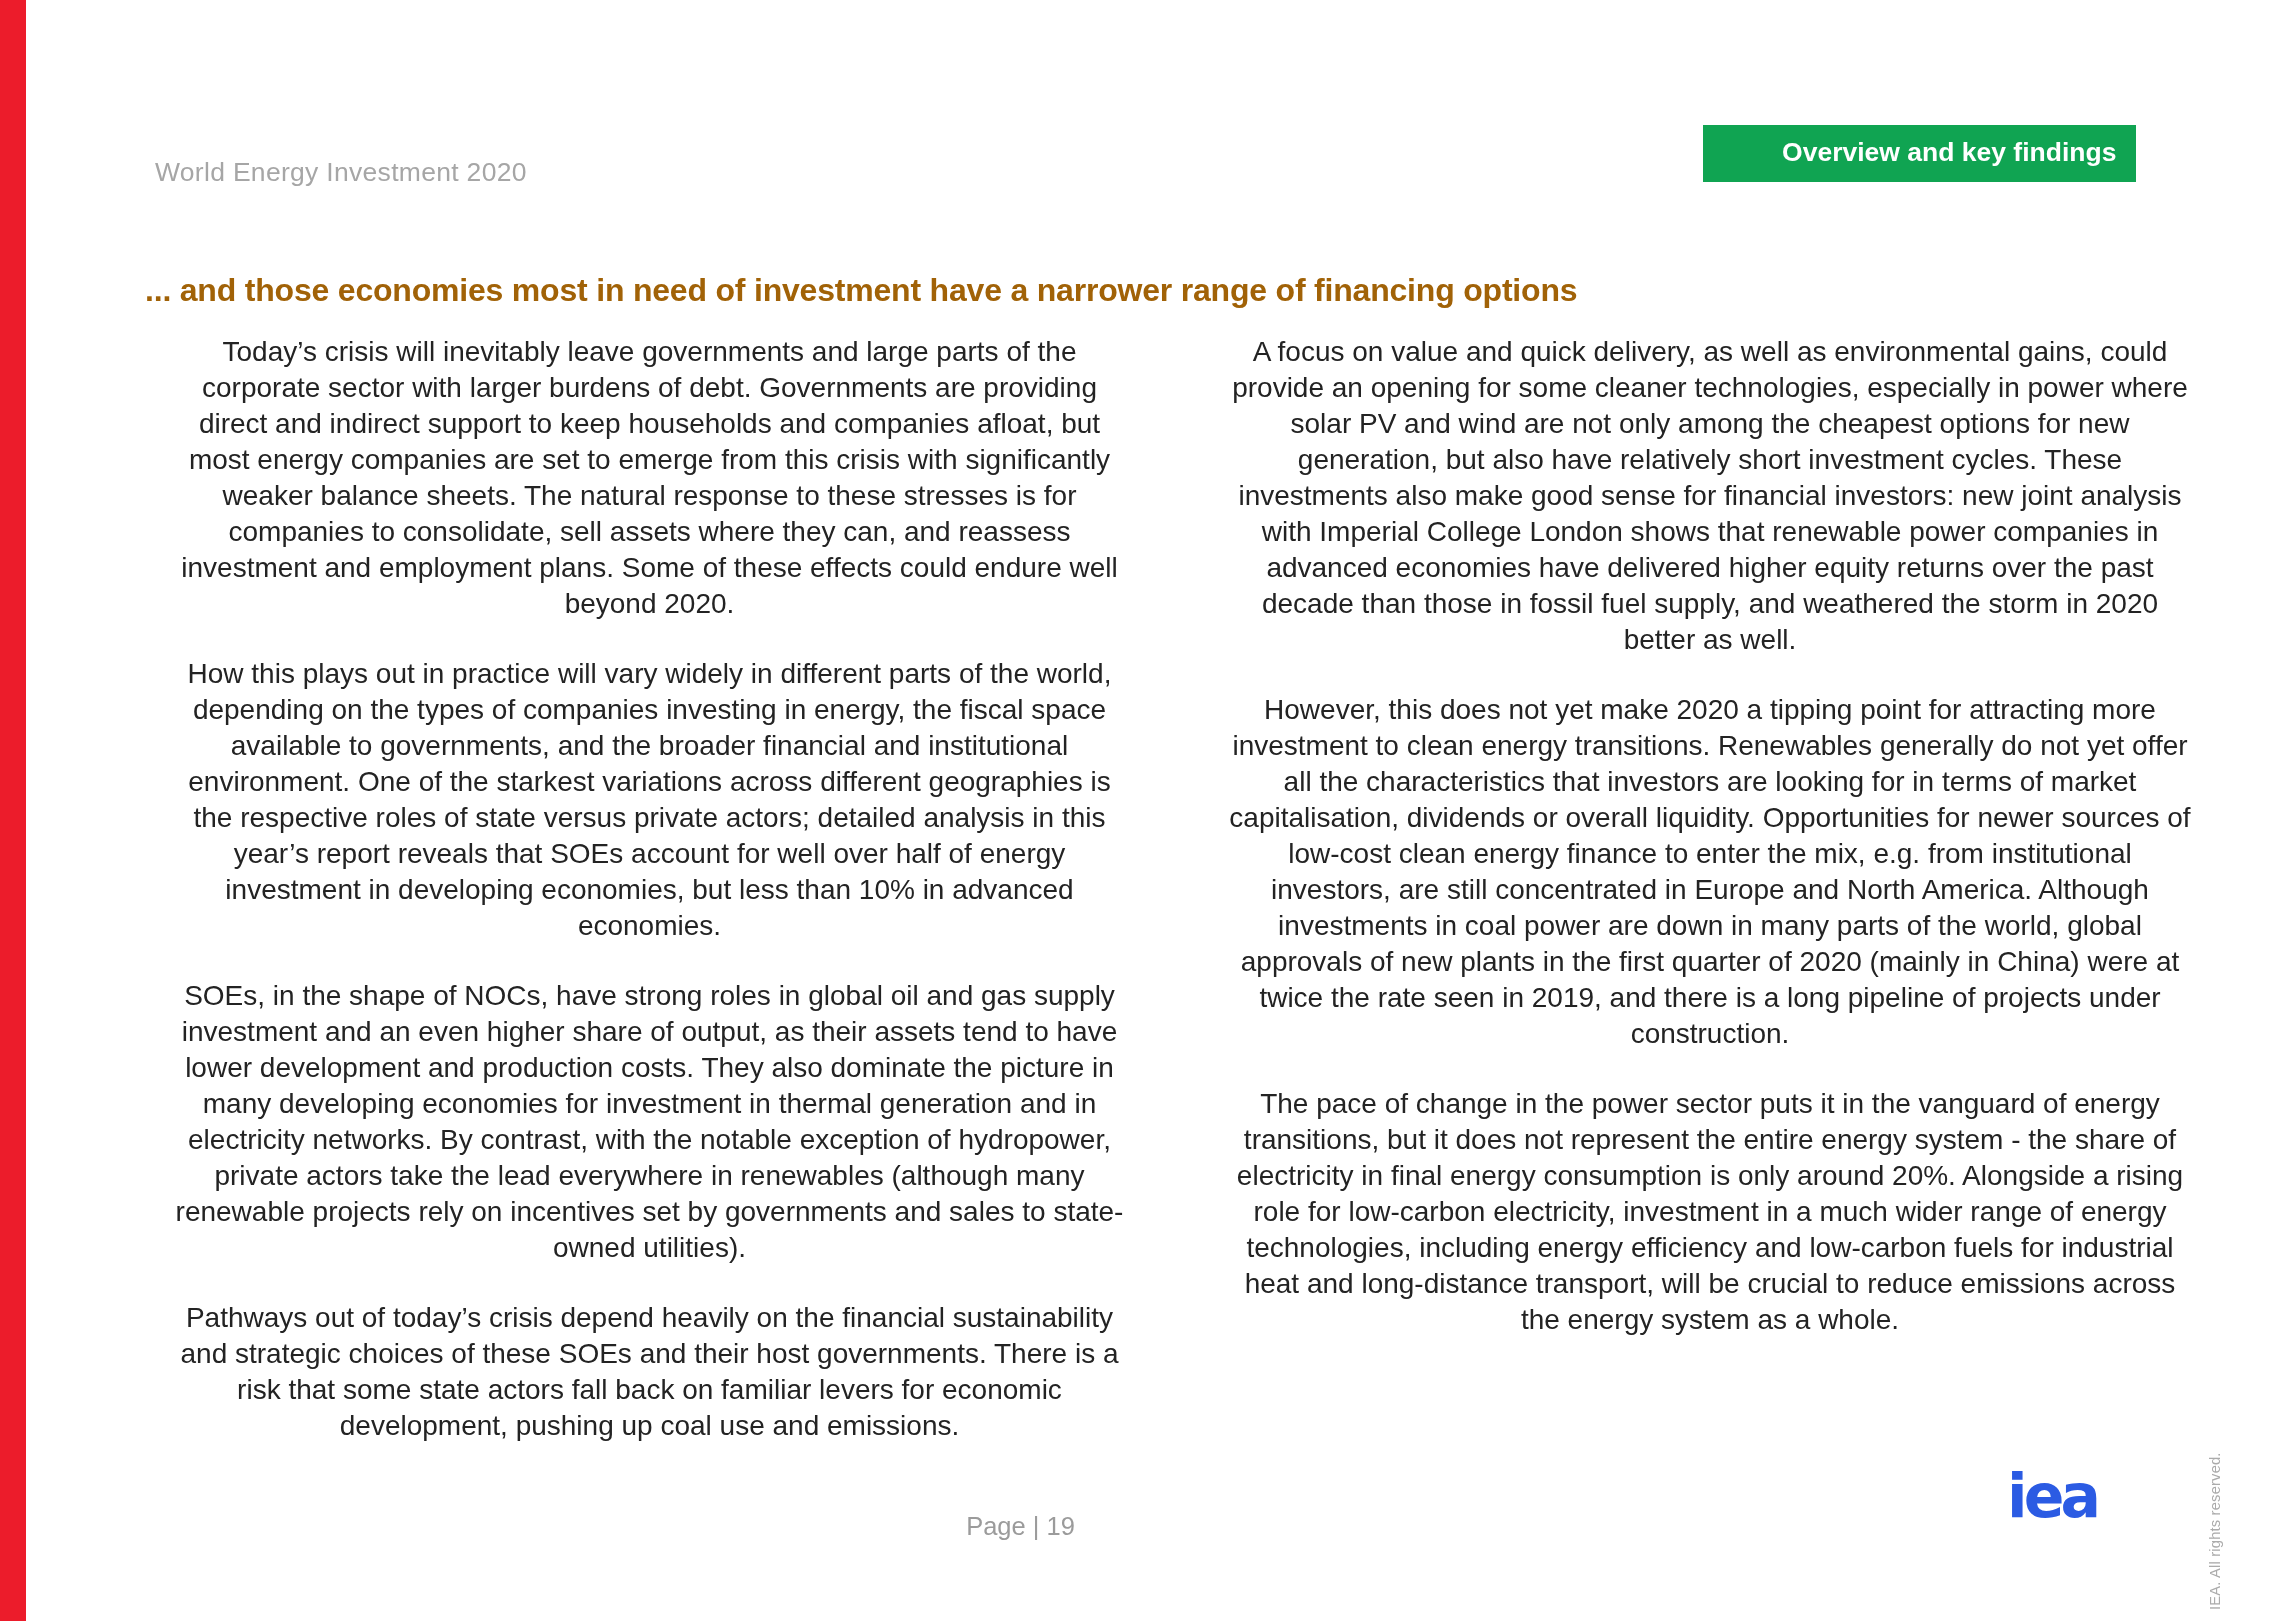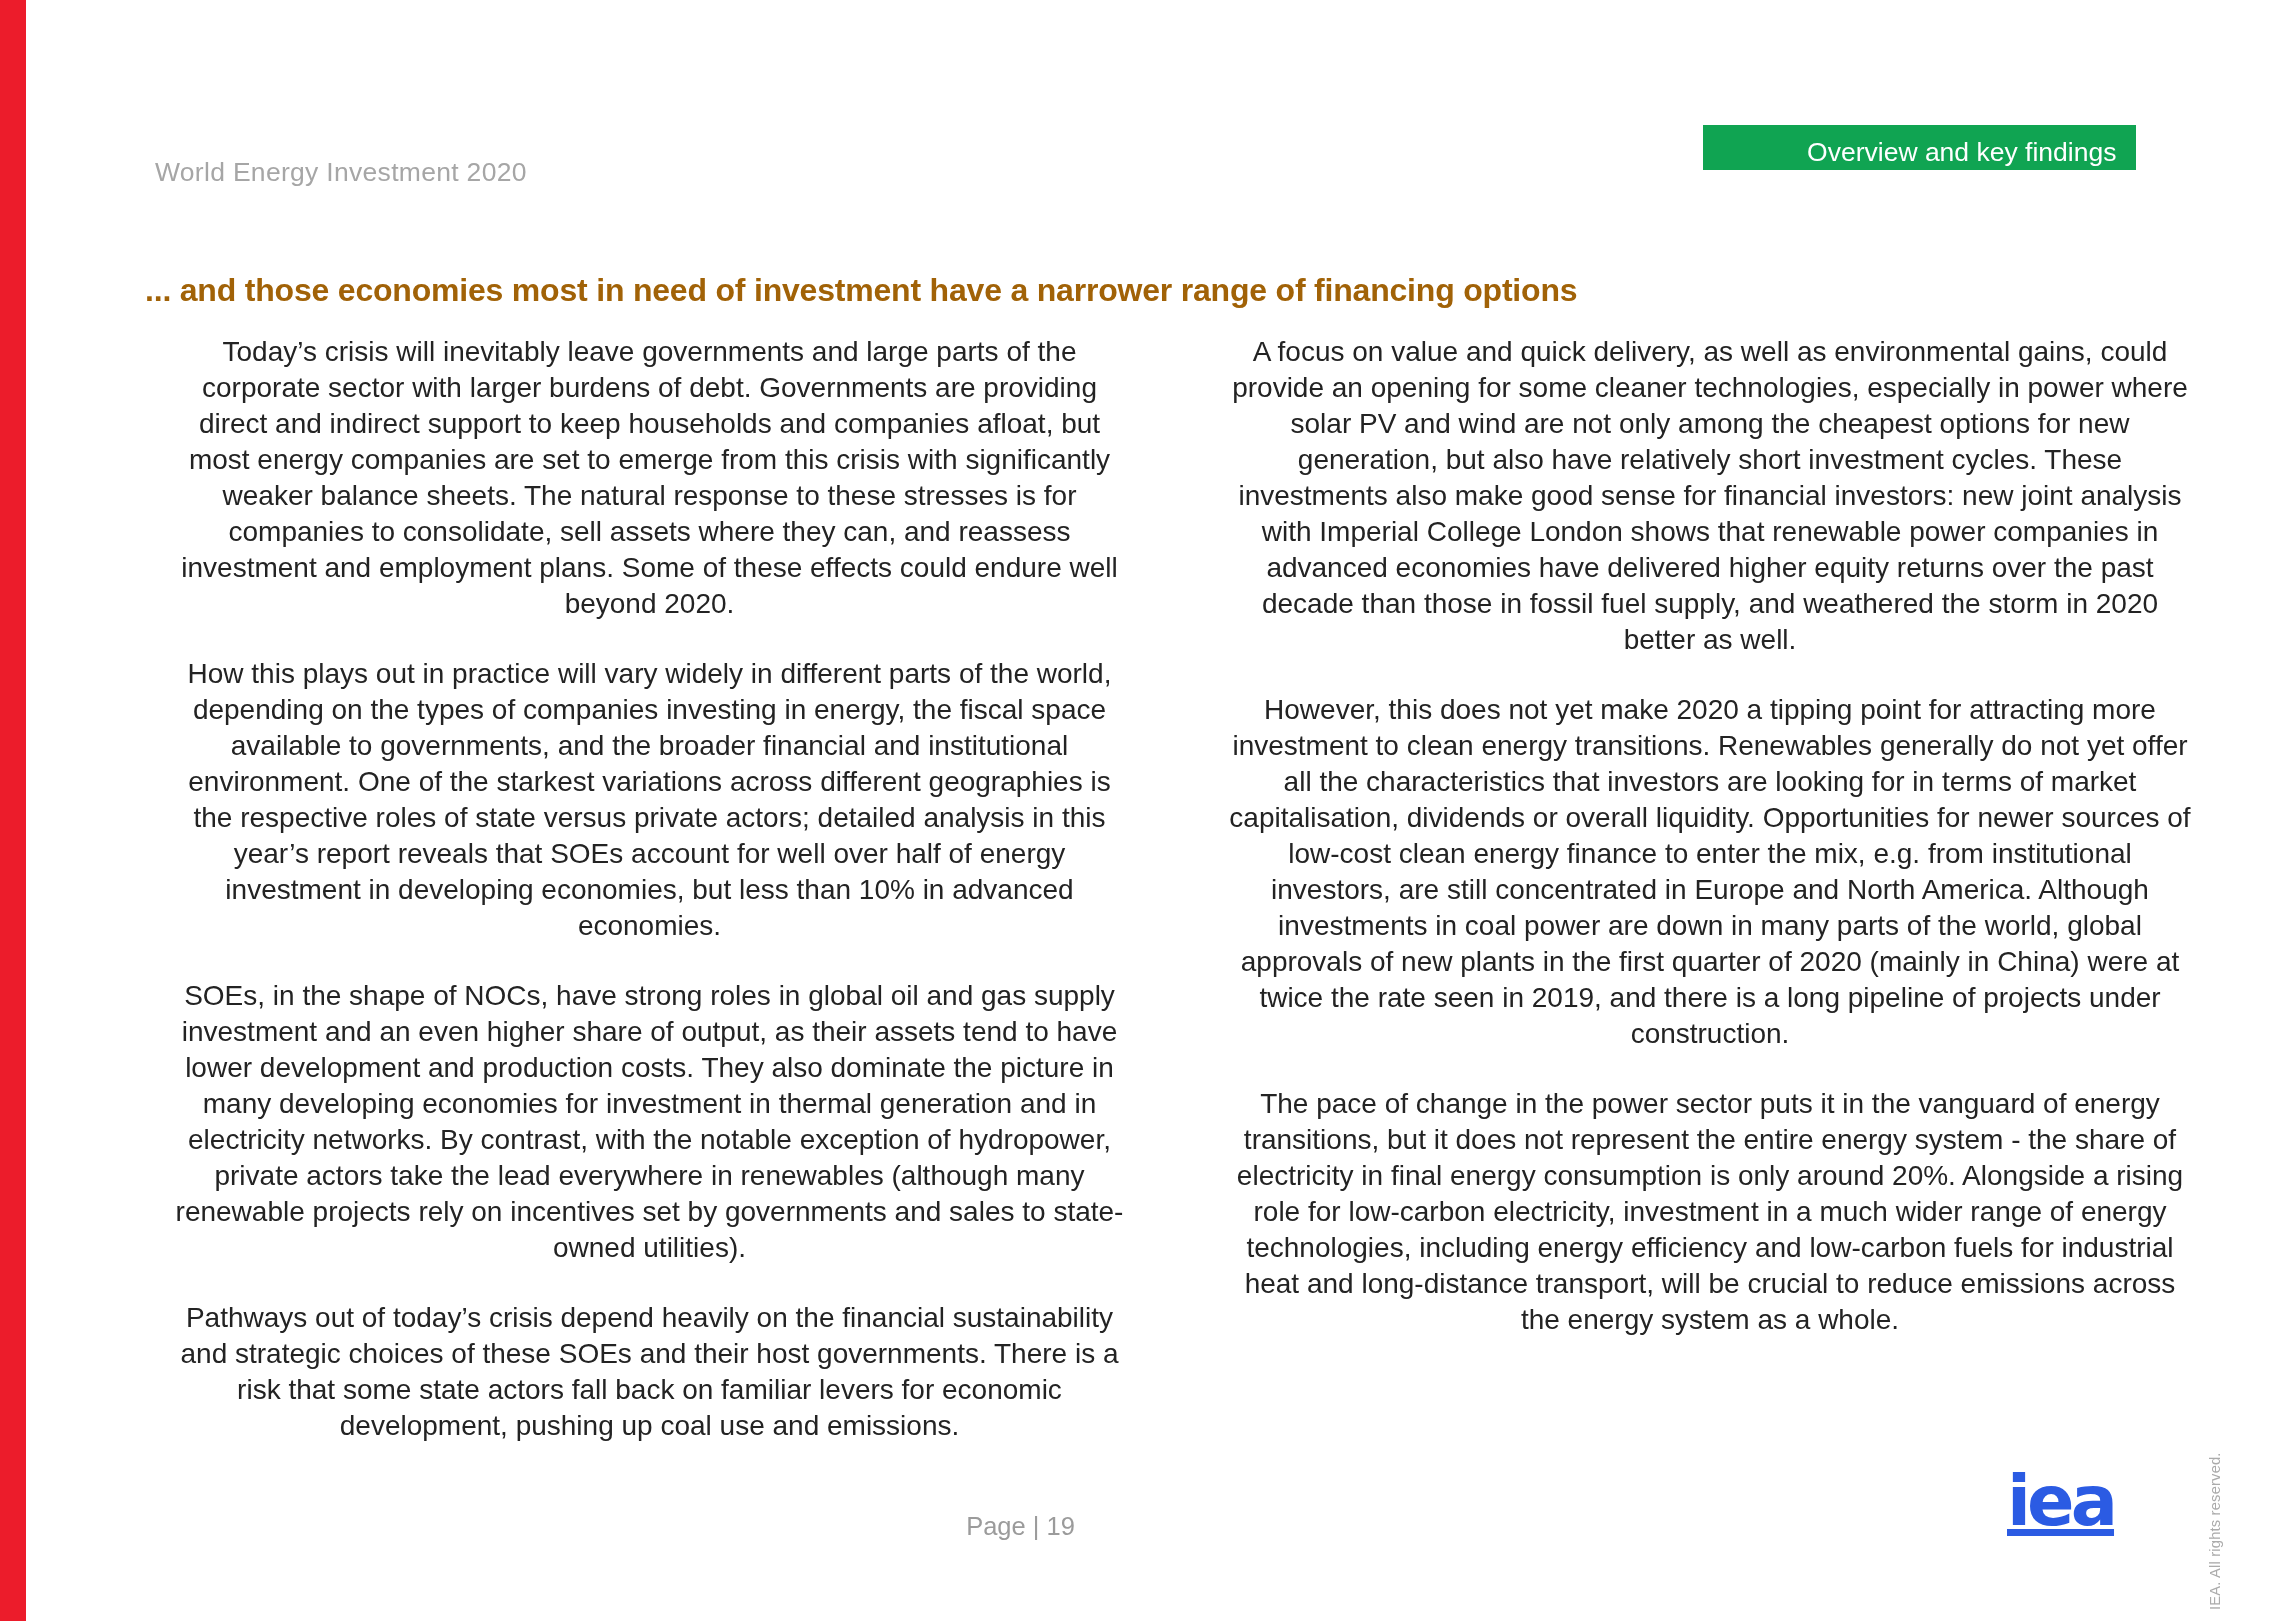--- a/index.html
+++ b/index.html
@@ -9,23 +9,23 @@
   }
   .accent-bar{
     position:absolute;left:0;top:0;width:25.5px;height:1621px;
     background:#EC1C2B;
   }
   .header-label{
     position:absolute;left:155px;top:157px;
     font-size:26.5px;line-height:1.2;color:#A6A6A6;letter-spacing:0.3px;
   }
   .section-badge{
-    position:absolute;left:1703px;top:125px;width:433px;height:45px;
+    position:absolute;left:1703px;top:125px;width:433px;height:57px;
     background:#10A452;color:#ffffff;font-size:26.5px;line-height:54px;
-    text-align:right;box-sizing:border-box;padding-right:19.6px;
+    text-align:right;box-sizing:border-box;padding-right:19.6px;font-weight:bold;
   }
   .page-title{
     position:absolute;left:145px;top:251px;
     font-size:32px;font-weight:700;color:#a16207;
     white-space:nowrap;letter-spacing:-0.2px;
   }
   .text-column{
     position:absolute;top:334px;
     font-size:28px;line-height:36px;color:#232323;
     text-align:center;
@@ -34,21 +34,21 @@
   .text-column p{margin:0 0 34px 0;}
   .col-left{left:147px;width:949px;}
   .col-right{left:1198px;width:968px;}
   .footer-page{
     position:absolute;left:0;top:1512px;width:2041px;
     text-align:center;font-size:25.5px;color:#9B9B9B;
   }
   .iea-logo{
     position:absolute;left:2007px;top:1466px;
     font-family:"DejaVu Sans",sans-serif;font-weight:700;
-    font-size:70px;line-height:1;color:#2B5BE3;letter-spacing:-3.9px;text-decoration:underline;
+    font-size:60px;line-height:1;color:#2B5BE3;letter-spacing:-3.9px;
   }
   .copyright-vertical{
     position:absolute;left:2207px;top:1409px;height:201px;
     writing-mode:vertical-rl;transform:rotate(180deg);
     font-size:14.7px;color:#ABABAB;letter-spacing:0.2px;
     white-space:nowrap;
   }
 </style>
 </head>
 <body>

